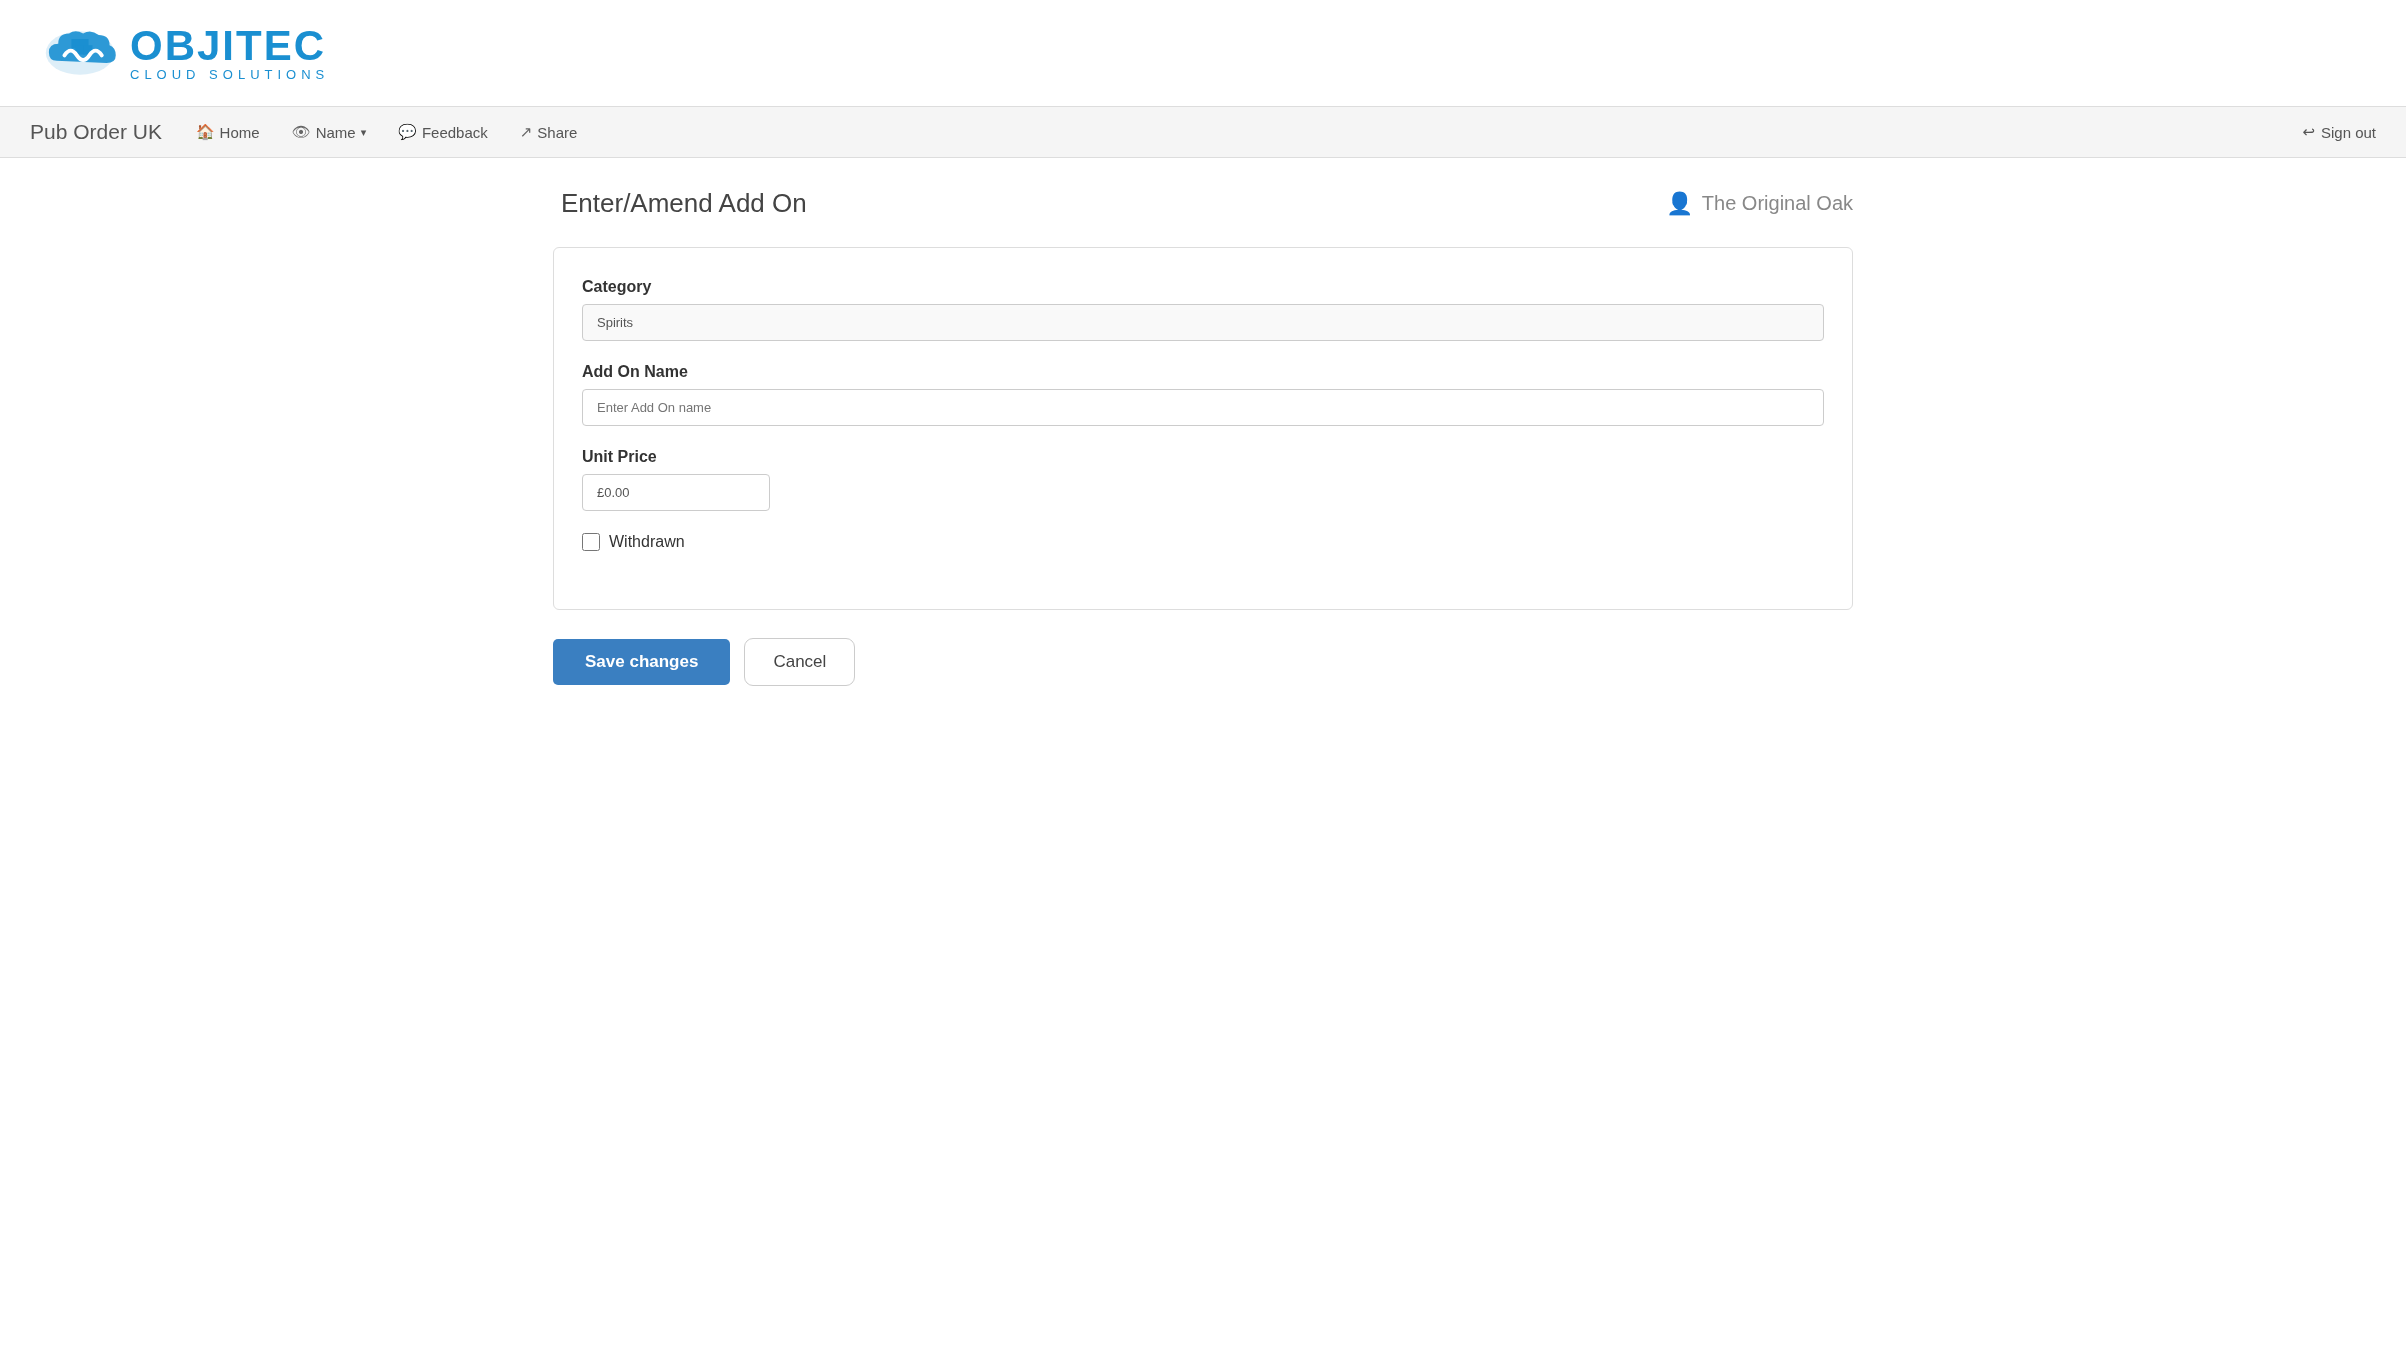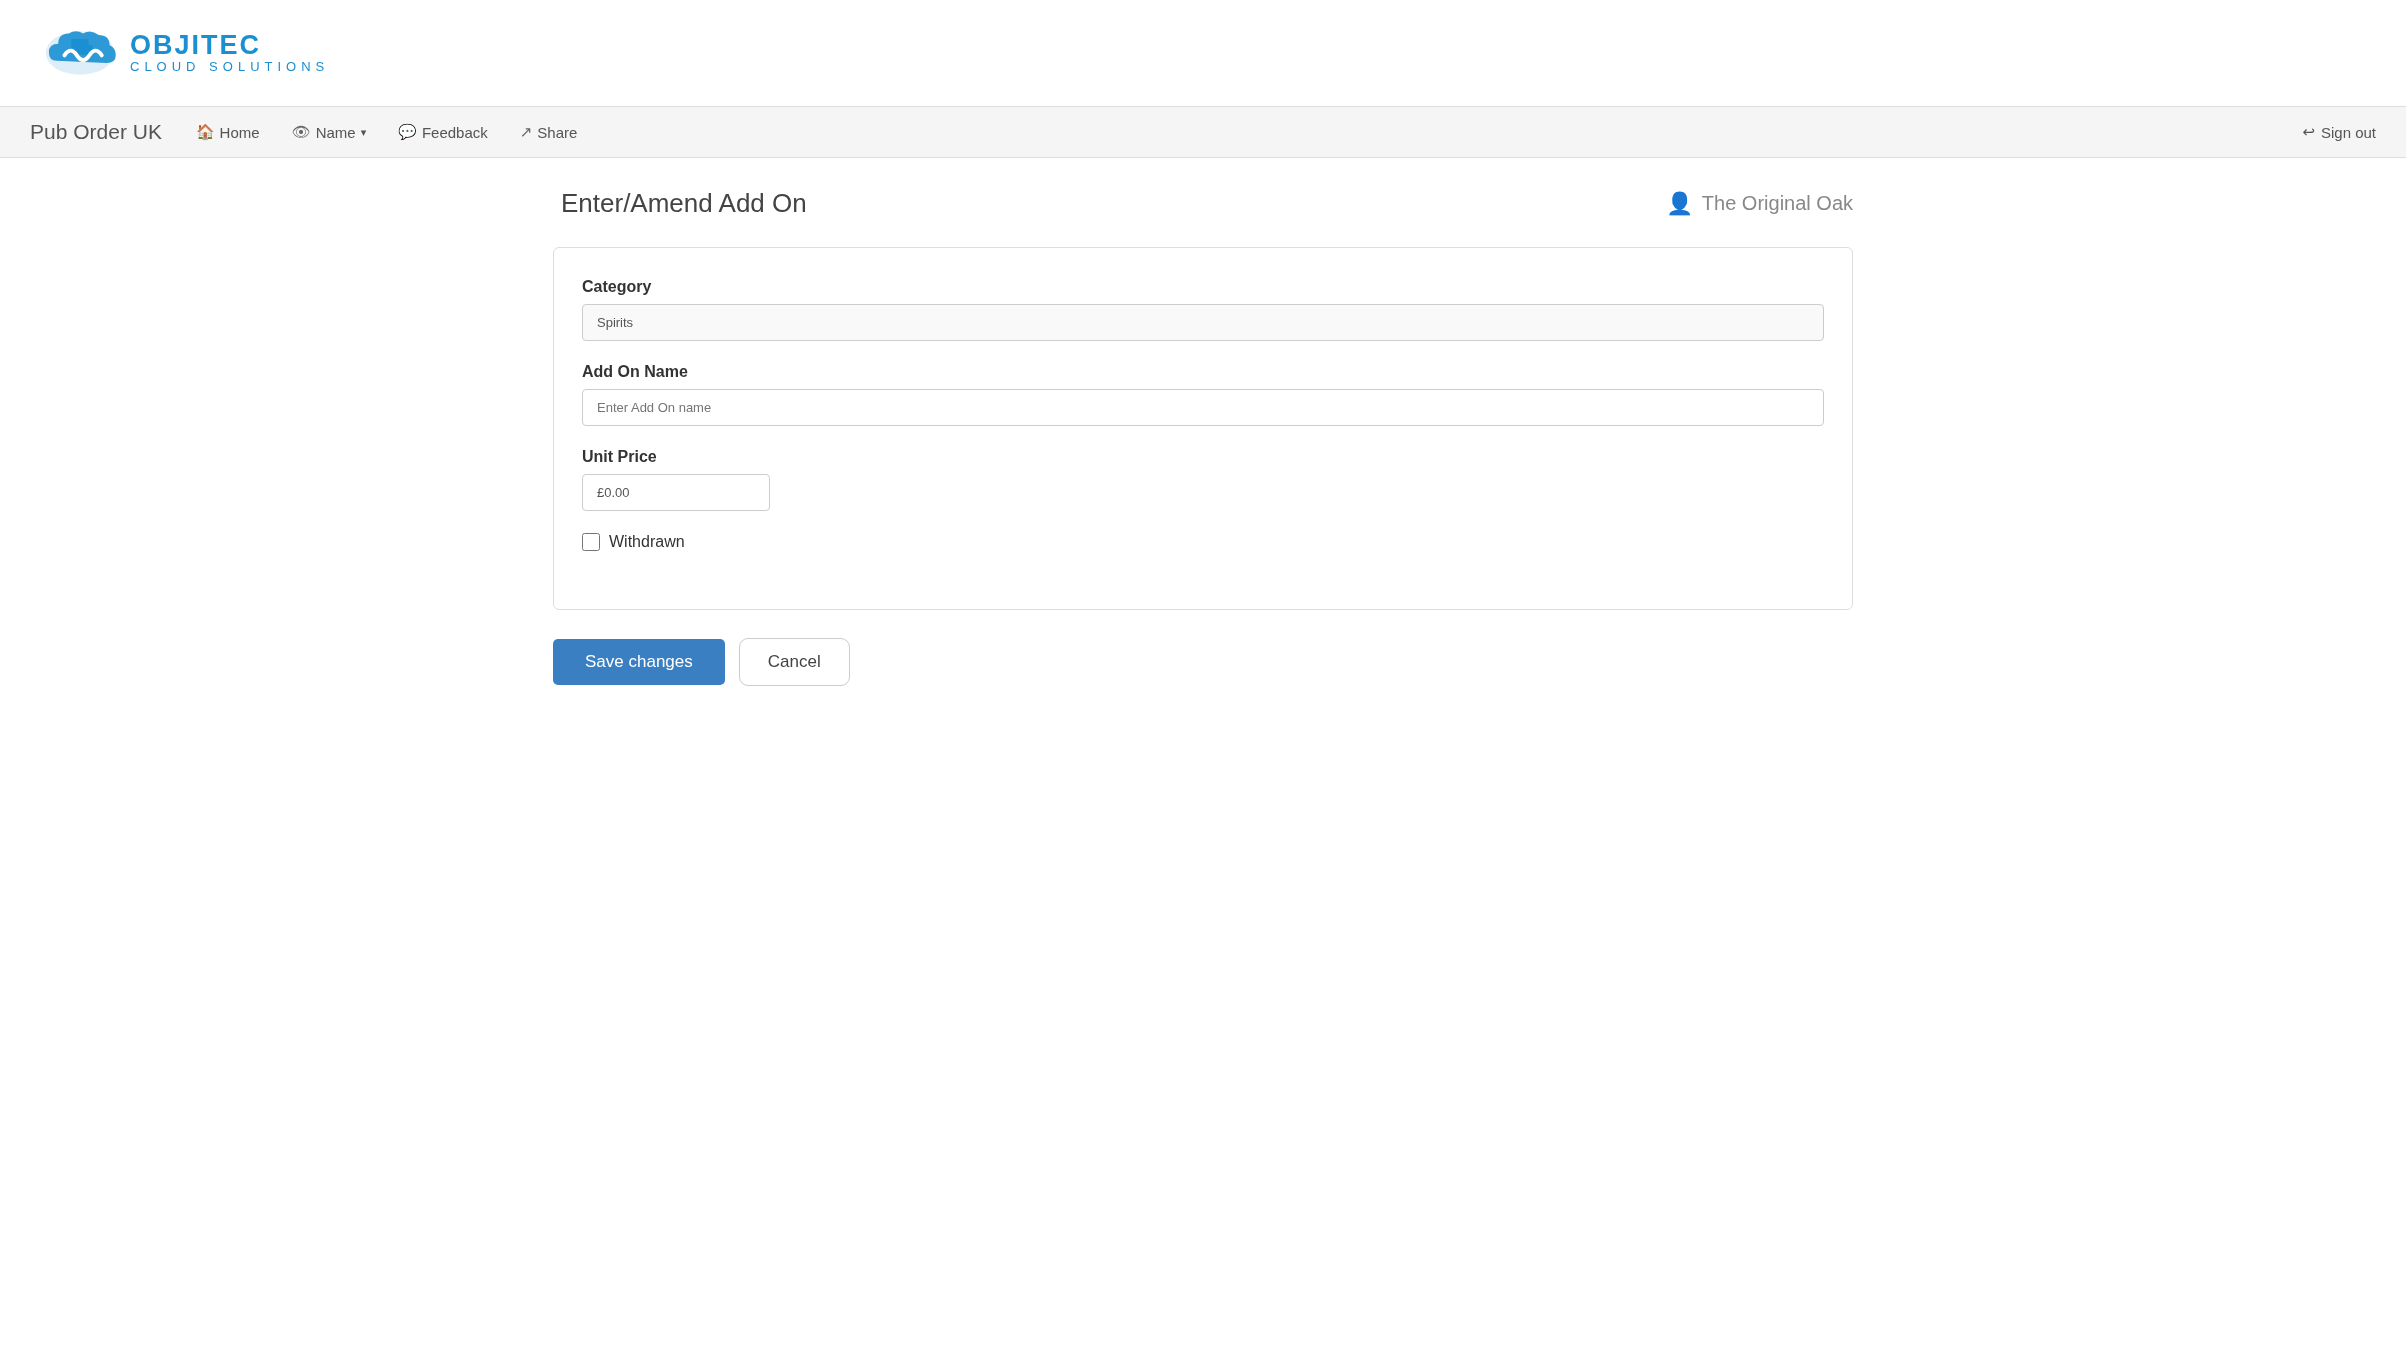--- a/index.html
+++ b/index.html
@@ -17,21 +17,21 @@
     }
     .logo-icon {
       width: 80px;
       height: 70px;
     }
     .logo-text-block {
       display: flex;
       flex-direction: column;
     }
     .logo-objitec {
-      font-size: 27px;
+      font-size: 42px;
       font-weight: 800;
       color: #1a8fd1;
       letter-spacing: 2px;
       line-height: 1;
     }
     .logo-sub {
       font-size: 13px;
       color: #1a8fd1;
       letter-spacing: 5px;
       font-weight: 400;
@@ -171,21 +171,21 @@
       padding: 0 0 20px 0;
     }
     .btn-save {
       background: #3a7fc1;
       color: #fff;
       border: none;
       padding: 13px 32px;
       font-size: 17px;
       border-radius: 5px;
       cursor: pointer;
-      font-weight: 400;
+      font-weight: 700;
     }
     .btn-cancel {
       background: #fff;
       color: #444;
       border: 1px solid #ccc;
       padding: 13px 28px;
       font-size: 17px;
       border-radius: 9px;
       cursor: pointer;
       font-weight: 400;

